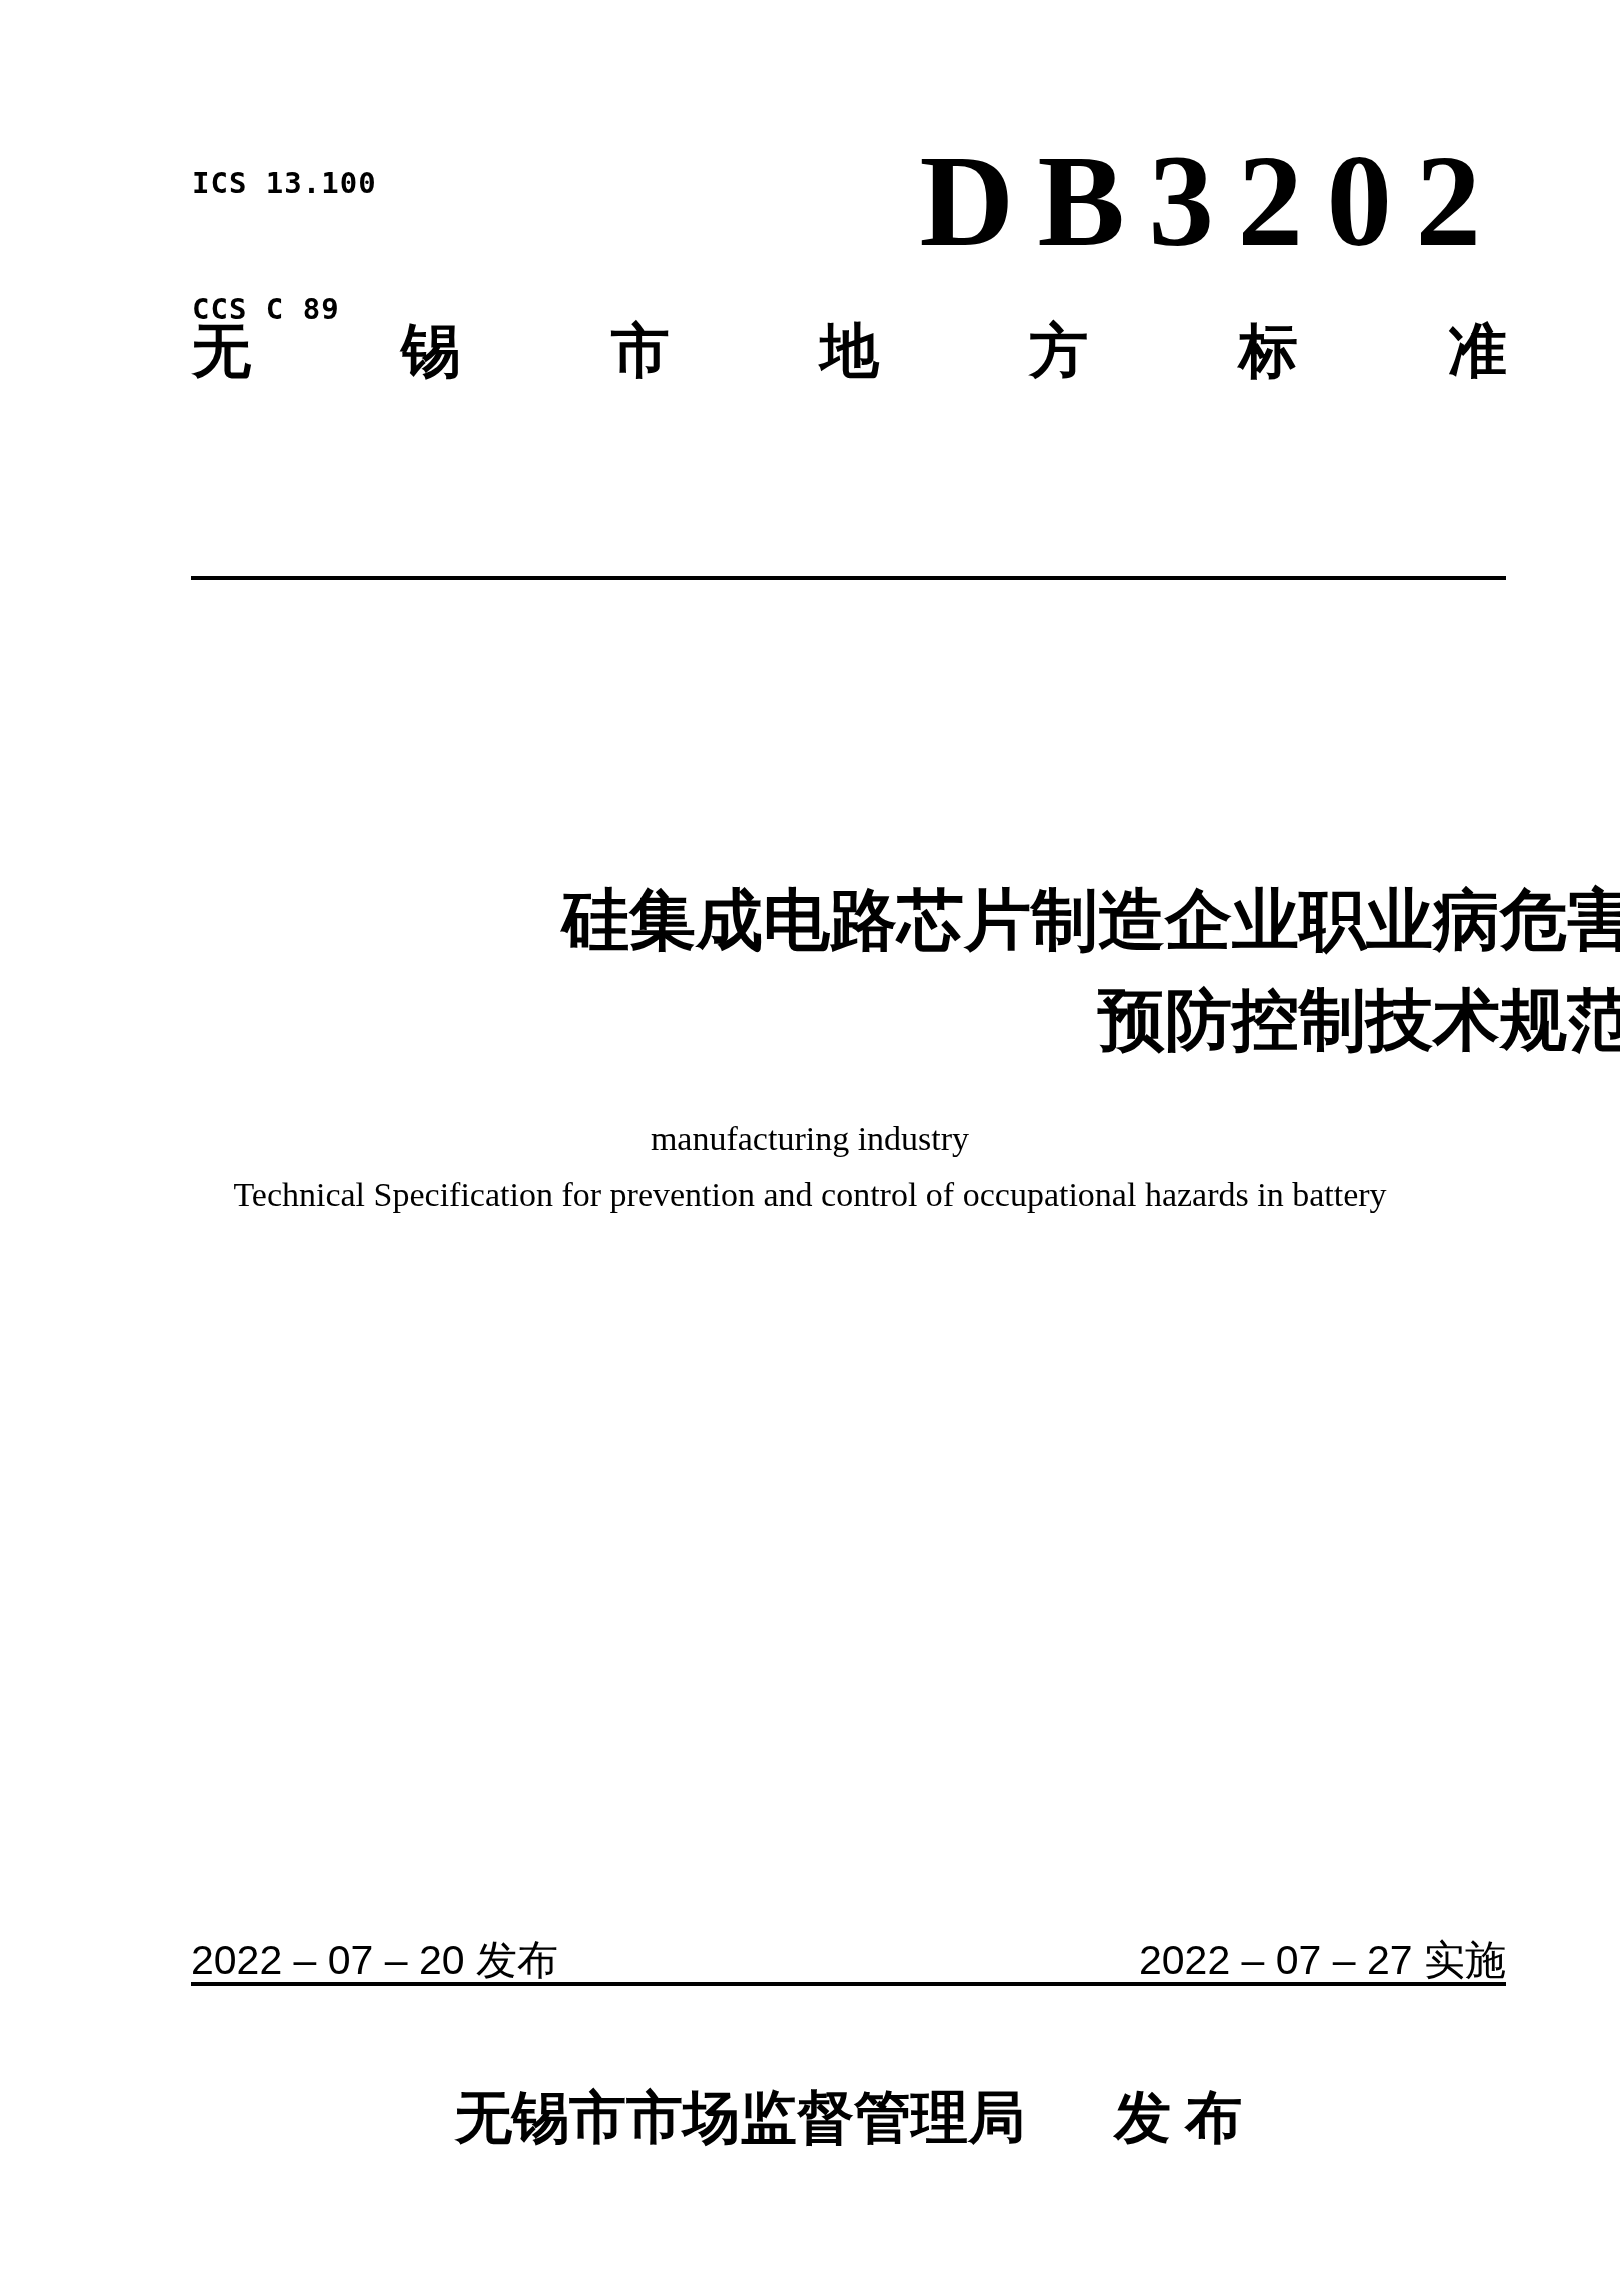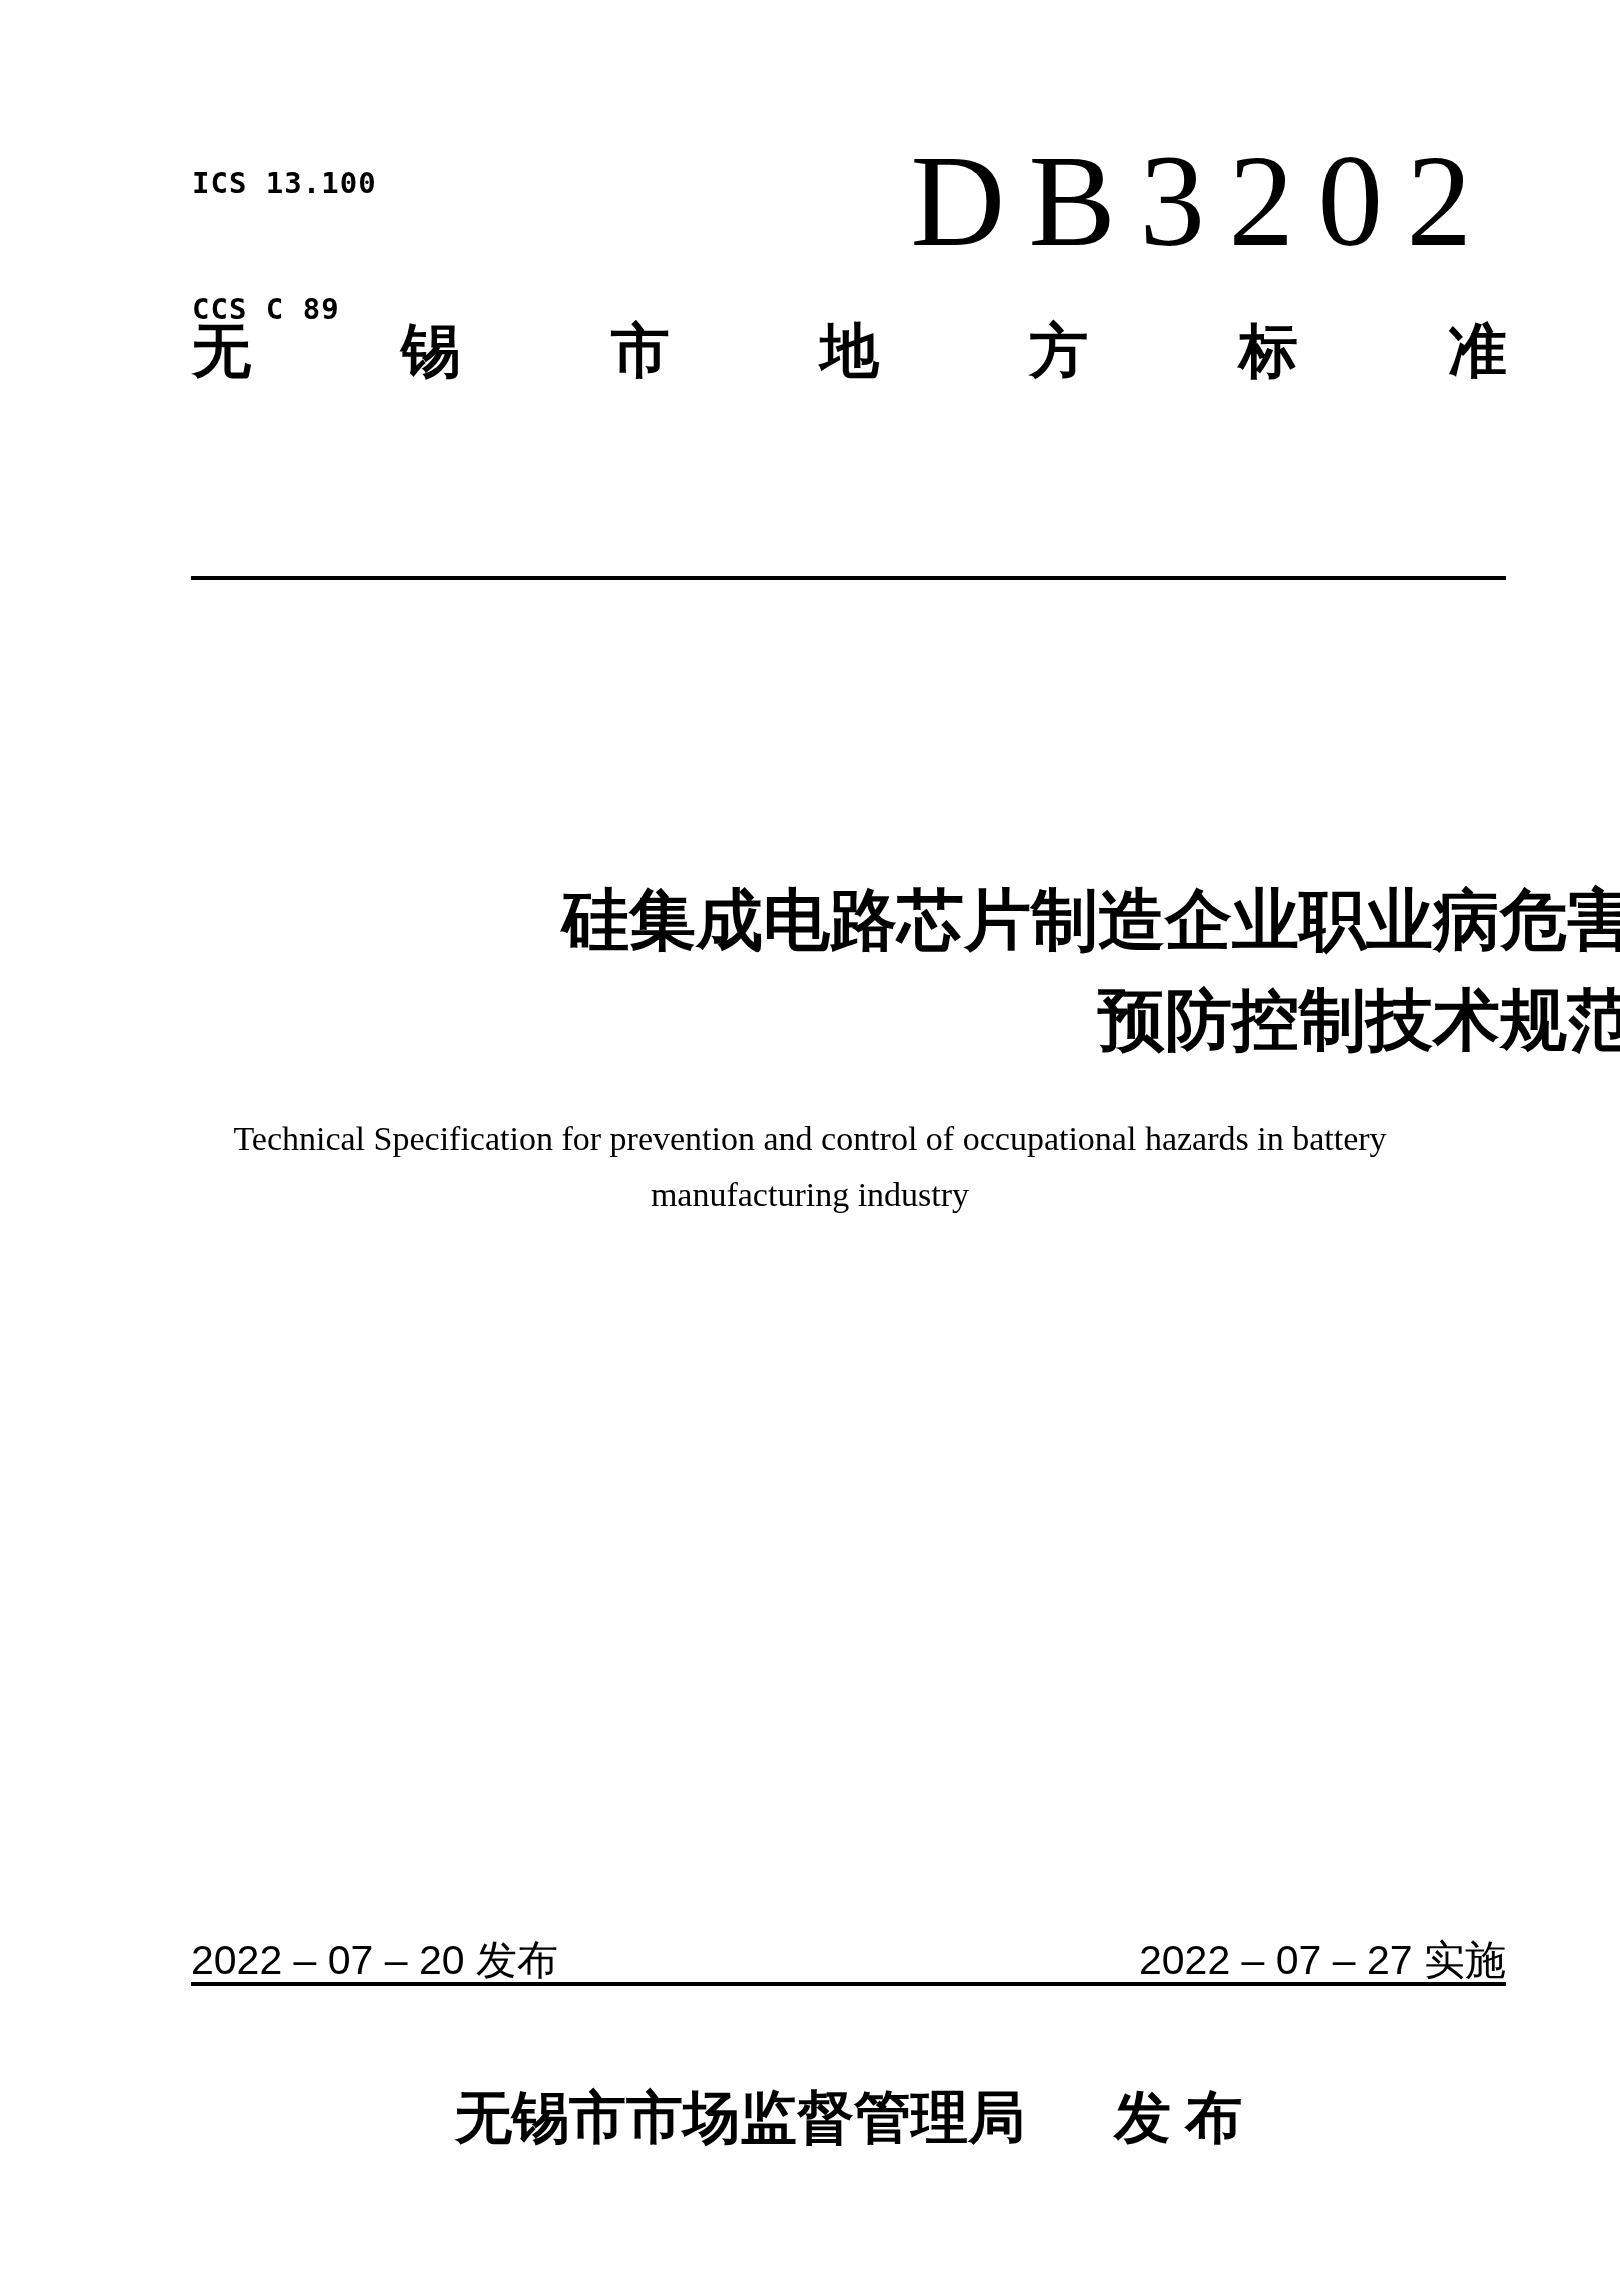--- a/index.html
+++ b/index.html
@@ -21,23 +21,23 @@
     font-family: "DejaVu Sans Mono", monospace;
     font-size: 29px;
     font-weight: 600;
     line-height: 42px;
     letter-spacing: 1px;
     white-space: pre;
   }
   .db-large {
     position: absolute;
     top: 135px;
-    right: 148px;
+    right: 139px;
     font-family: "Liberation Serif", serif;
-    font-weight: normal;
+    font-weight: bold;
     font-size: 131px;
     line-height: 131px;
     letter-spacing: 23.5px;
     margin-right: -23.5px; 
     white-space: nowrap;
   }
   .standard-type-row {
     position: absolute;
     left: 192px;
     top: 320px;
@@ -147,22 +147,22 @@
 
 
   <div class="rule-top"></div>
 
   <div class="title-cn">
     <div>硅集成电路芯片制造企业职业病危害</div>
     <div>预防控制技术规范</div>
   </div>
 
   <div class="title-en">
+    <div>manufacturing industry</div>
     <div>Technical Specification for prevention and control of occupational hazards in battery</div>
-    <div>manufacturing industry</div>
   </div>
 
   <div class="date-row">
     <div>2022 – 07 – 20 发布</div>
     <div>2022 – 07 – 27 实施</div>
   </div>
 
   <div class="rule-bottom"></div>
 
   <div class="publisher-row">

